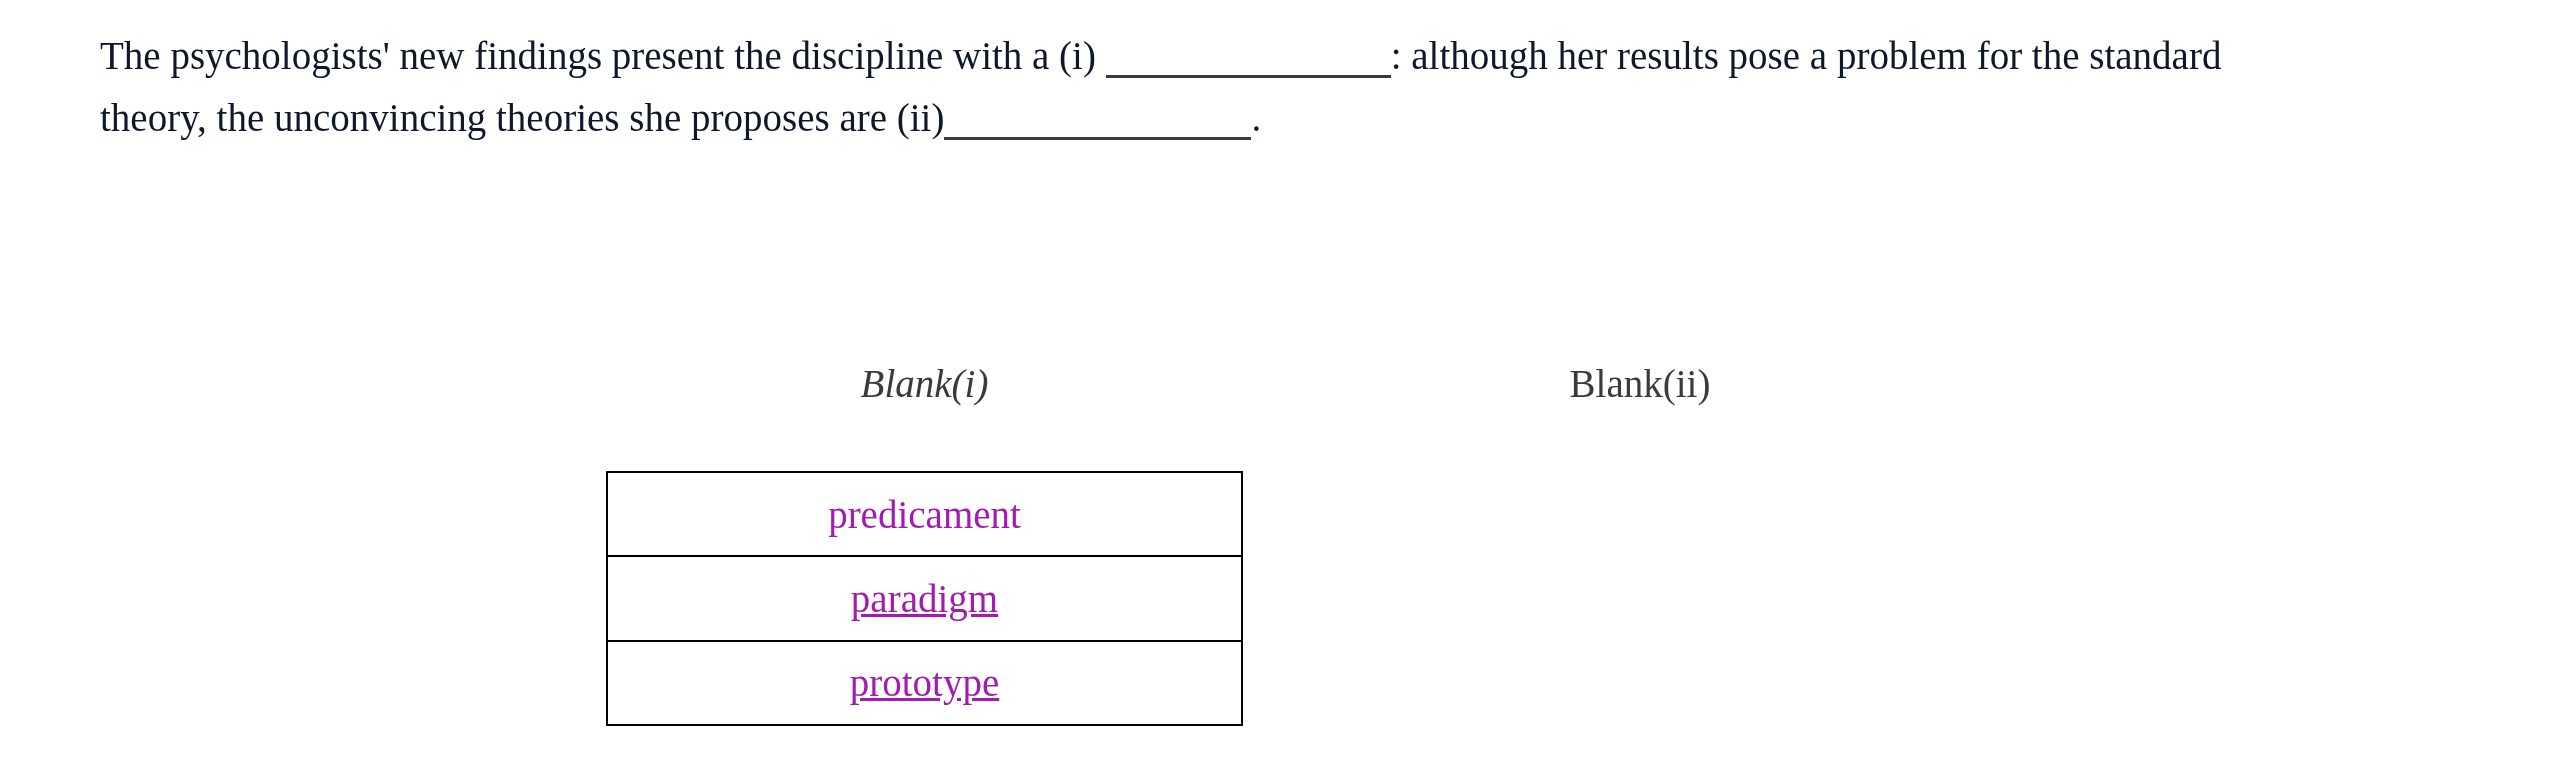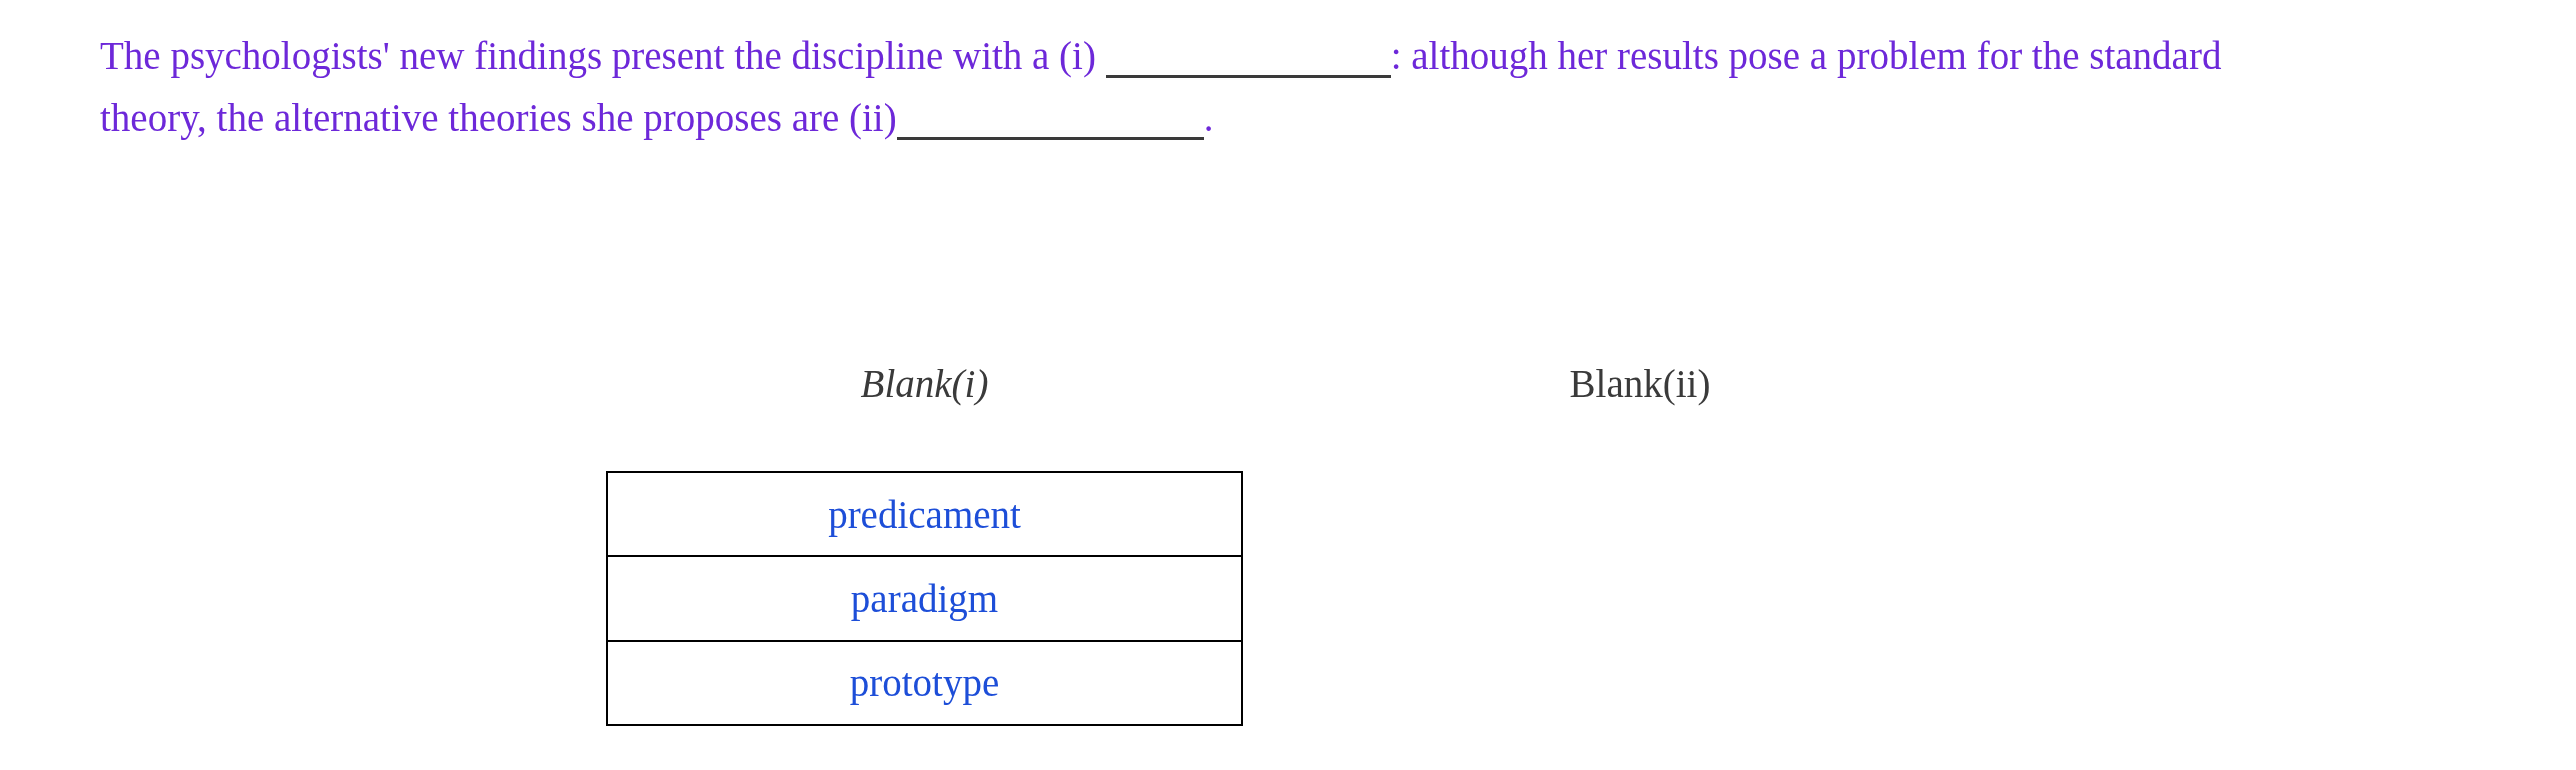--- a/index.html
+++ b/index.html
@@ -18,21 +18,21 @@
   }
 
   
   .passage {
     position: absolute;
     left: 100px;
     top: 24.6px;
     width: 2395px;
     font-size: 39px;
     line-height: 62px;
-    color: #6d28d9;
+    color: #0f172a;
   }
   .passage .line {
     white-space: nowrap;
   }
   .blank {
     display: inline-block;
     height: 0;
     border-bottom: 3.3px solid #3a3a3a;
     vertical-align: -9.8px;
   }
@@ -64,35 +64,36 @@
     flex-direction: column;
   }
   .table-i  { left: 606px;  width: 637px; }
   .table-ii { left: 1320px; width: 640px; }
   .choice-table .cell {
     flex: 1 1 0;
     display: flex;
     align-items: center;
     justify-content: center;
     font-size: 39px;
-    color: #1d4ed8;
+    color: #a21caf;
     background: #ffffff;
   }
   .choice-table .cell + .cell {
     border-top: 2.5px solid #000000;
+    text-decoration: underline;
   }
 </style>
 </head>
 <body>
 
 <div class="canvas">
 
   <div class="passage">
     <div class="line"><span>The psychologists' new findings present the discipline with a (i) </span><span class="blank blank-i"></span><span>: although her results pose a problem for the standard</span></div>
-    <div class="line"><span>theory, the alternative theories she proposes are (ii)</span><span class="blank blank-ii"></span><span>.</span></div>
+    <div class="line"><span>theory, the unconvincing theories she proposes are (ii)</span><span class="blank blank-ii"></span><span>.</span></div>
   </div>
 
   <div class="col-label label-i">Blank(i)</div>
 
   <div class="col-label label-ii">Blank(ii)</div>
 
   <div class="choice-table table-i">
     <div class="cell">predicament</div>
     <div class="cell">paradigm</div>
     <div class="cell">prototype</div>

